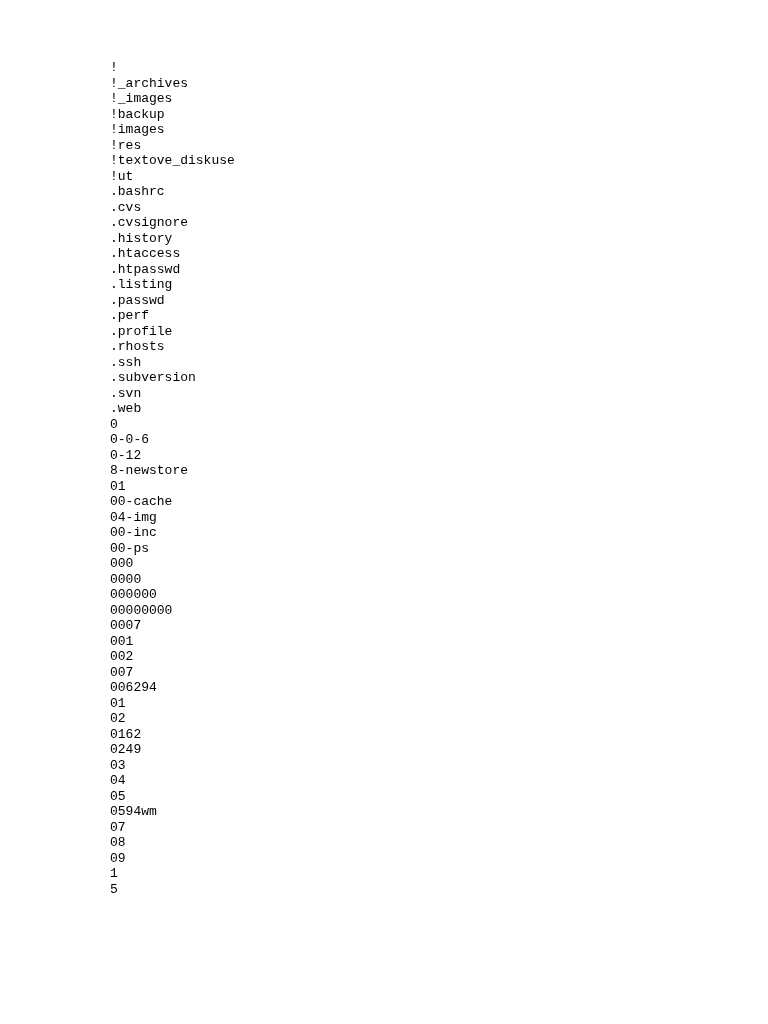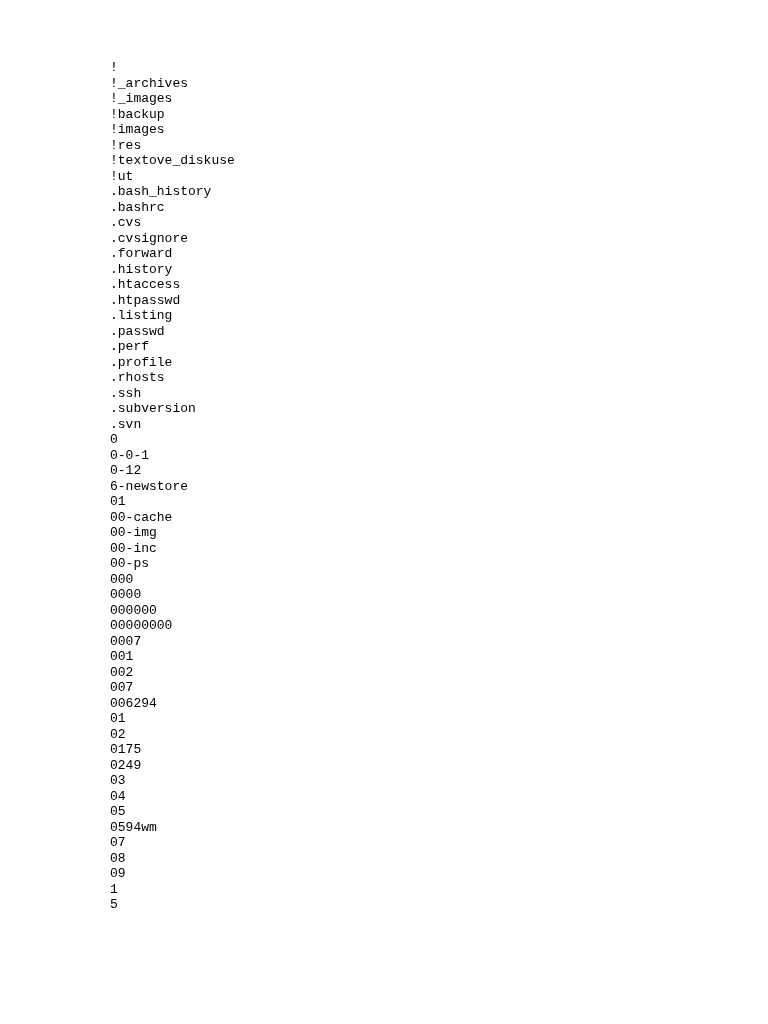--- a/index.html
+++ b/index.html
@@ -27,57 +27,56 @@
 
 <div id="list-container">
     <div class="line">!</div>
     <div class="line">!_archives</div>
     <div class="line">!_images</div>
     <div class="line">!backup</div>
     <div class="line">!images</div>
     <div class="line">!res</div>
     <div class="line">!textove_diskuse</div>
     <div class="line">!ut</div>
-    <div class="line">.bash_history</div>
     <div class="line">.bashrc</div>
     <div class="line">.cvs</div>
     <div class="line">.cvsignore</div>
-    <div class="line">.forward</div>
     <div class="line">.history</div>
     <div class="line">.htaccess</div>
     <div class="line">.htpasswd</div>
     <div class="line">.listing</div>
     <div class="line">.passwd</div>
     <div class="line">.perf</div>
     <div class="line">.profile</div>
     <div class="line">.rhosts</div>
     <div class="line">.ssh</div>
     <div class="line">.subversion</div>
     <div class="line">.svn</div>
+    <div class="line">.web</div>
     <div class="line">0</div>
-    <div class="line">0-0-1</div>
+    <div class="line">0-0-6</div>
     <div class="line">0-12</div>
-    <div class="line">6-newstore</div>
+    <div class="line">8-newstore</div>
     <div class="line">01</div>
     <div class="line">00-cache</div>
-    <div class="line">00-img</div>
+    <div class="line">04-img</div>
     <div class="line">00-inc</div>
     <div class="line">00-ps</div>
     <div class="line">000</div>
     <div class="line">0000</div>
     <div class="line">000000</div>
     <div class="line">00000000</div>
     <div class="line">0007</div>
     <div class="line">001</div>
     <div class="line">002</div>
     <div class="line">007</div>
     <div class="line">006294</div>
     <div class="line">01</div>
     <div class="line">02</div>
-    <div class="line">0175</div>
+    <div class="line">0162</div>
     <div class="line">0249</div>
     <div class="line">03</div>
     <div class="line">04</div>
     <div class="line">05</div>
     <div class="line">0594wm</div>
     <div class="line">07</div>
     <div class="line">08</div>
     <div class="line">09</div>
     <div class="line">1</div>
     <div class="line">5</div>

